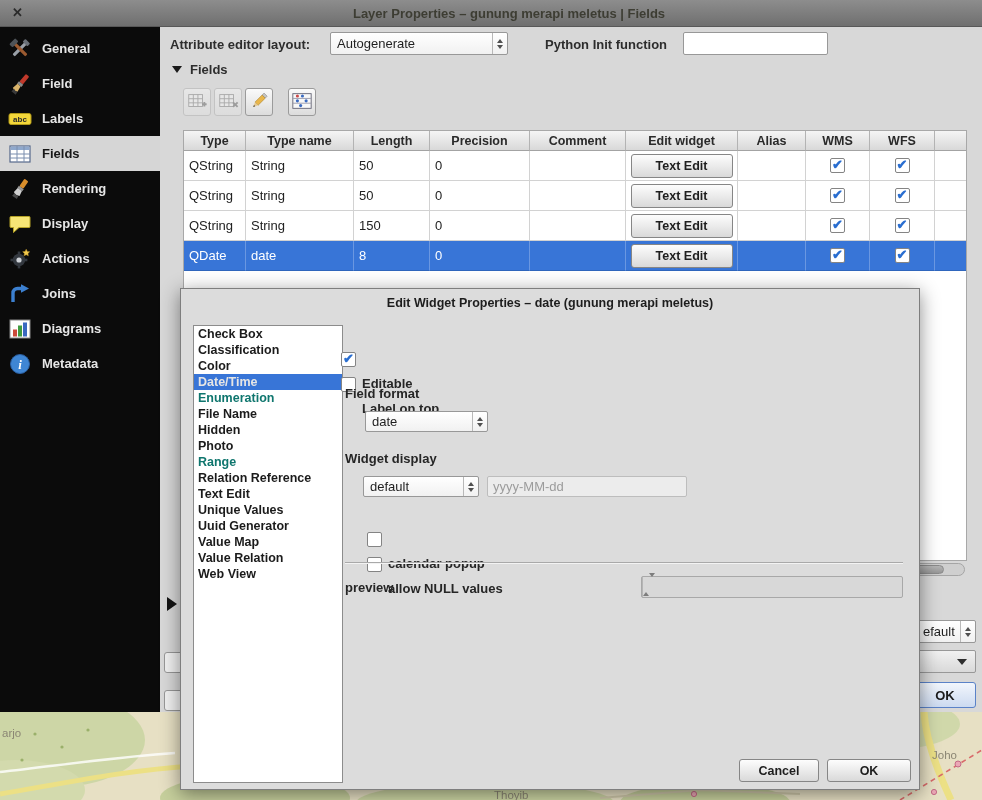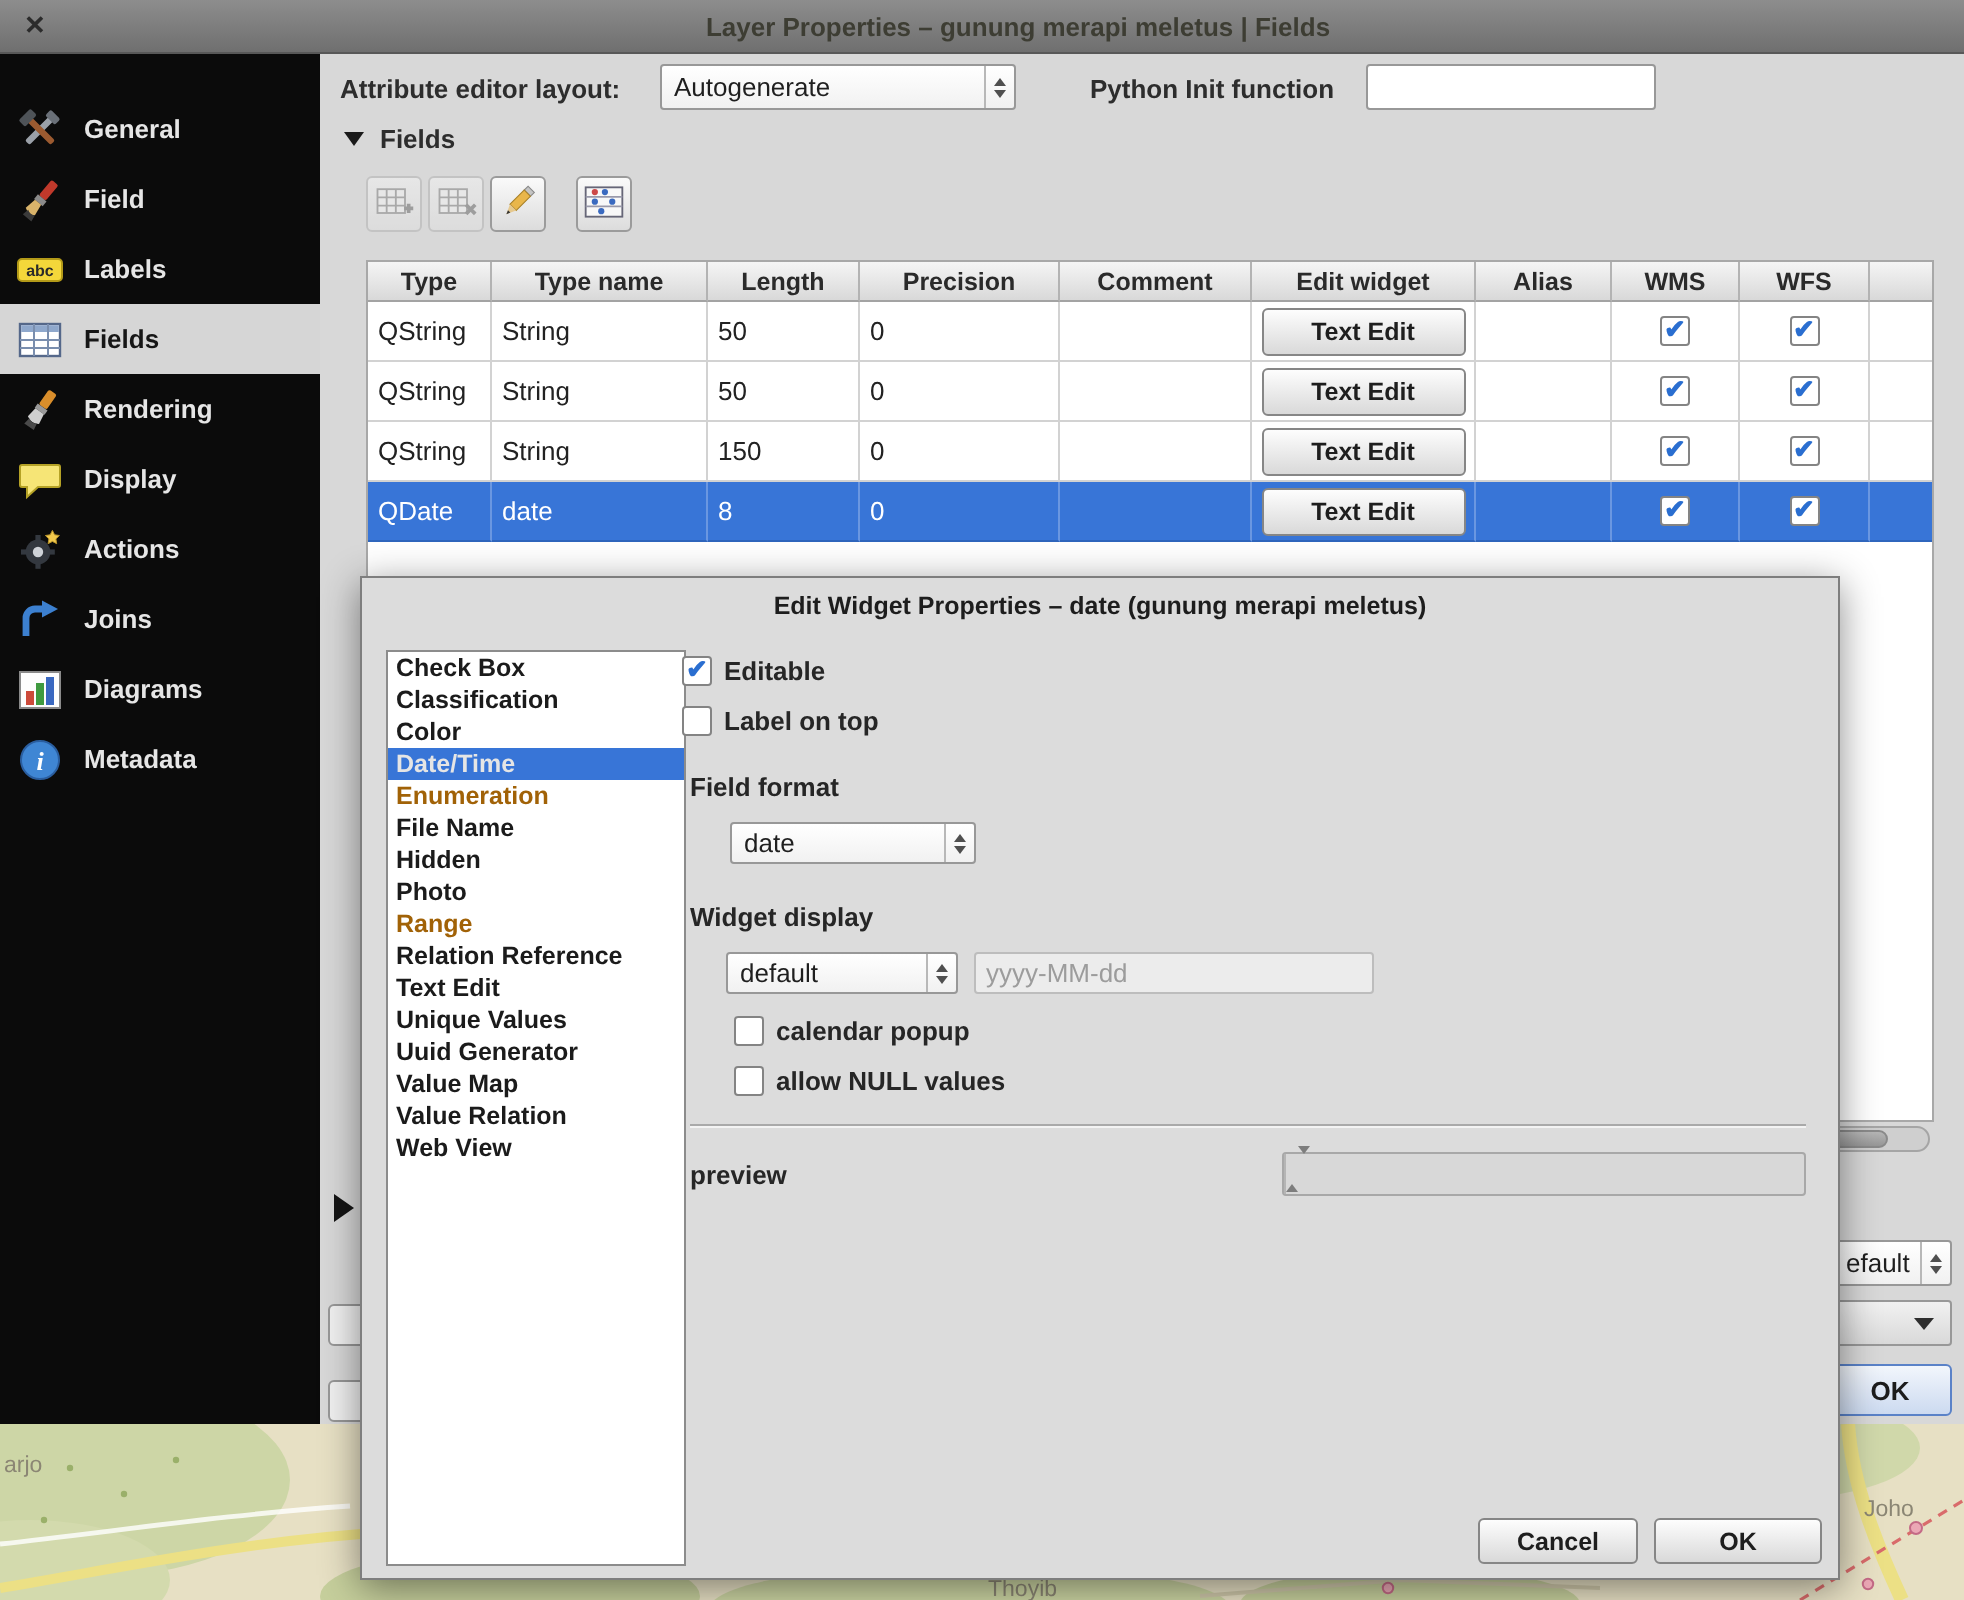--- a/index.html
+++ b/index.html
@@ -13,21 +13,21 @@
 
   
   #window{position:absolute;left:0;top:0;width:982px;height:712px;background:#d8d8d8;z-index:2;}
   #titlebar{position:absolute;left:0;top:0;width:982px;height:27px;
             background:linear-gradient(#8d8d8d,#6f6f6f);border-bottom:1px solid #585858;}
   #titlebar .title{position:absolute;left:0;right:0;top:6px;text-align:center;
                    font-size:13px;font-weight:bold;color:#3d3d33;margin-left:36px;}
   #titlebar .close{position:absolute;left:12px;top:5px;font-size:13px;font-weight:bold;color:#2b2b2b;}
 
   
-  #sidebar{position:absolute;left:0;top:27px;width:160px;height:685px;background:#0b0b0b;padding-top:20px;}
+  #sidebar{position:absolute;left:0;top:27px;width:160px;height:685px;background:#0b0b0b;padding-top:4px;}
   .side-item{height:35px;display:flex;align-items:center;gap:10px;padding-left:8px;
              color:#e6e6e6;font-size:13px;font-weight:bold;}
   .side-item.sel{background:#d6d6d6;color:#161616;}
   .side-item .sicon{width:24px;height:24px;flex:0 0 24px;display:inline-block;}
   .side-item svg{width:24px;height:24px;display:block;}
 
   
   .lbl{position:absolute;font-weight:bold;color:#2d2d2d;}
   .combo{position:absolute;height:23px;background:linear-gradient(#ffffff,#f1f1f1);
          border:1px solid #989898;border-radius:2px;display:flex;align-items:center;}
@@ -89,24 +89,24 @@
   
   #dialog{position:absolute;left:180px;top:288px;width:740px;height:502px;background:#dcdcdc;
           border:1px solid #7e7e7e;box-shadow:0 4px 18px rgba(0,0,0,.45);z-index:5;}
   #dialog .dtitle{position:absolute;left:0;right:0;top:7px;text-align:center;
                   font-size:12.5px;font-weight:bold;color:#1d1d1d;}
   #wtlist{position:absolute;left:12px;top:36px;width:150px;height:458px;background:#fff;
           border:1px solid #8c8c8c;overflow:hidden;}
   .wt{height:16px;line-height:16px;padding-left:4px;font-size:12.5px;font-weight:bold;color:#1b1b1b;
       white-space:nowrap;}
   .wt.sel{background:#3875d7;color:#e5e5e5;}
-  .wt.dis{color:#a16207;}
+  .wt.dis{color:#0f766e;}
   .dlabel{position:absolute;font-weight:bold;font-size:13px;color:#262626;}
   .dcheckrow{position:absolute;display:flex;align-items:center;gap:6px;}
-  .dcheckrow .cl{font-weight:bold;font-size:13px;color:#262626;}
+  .dcheckrow .cl{font-weight:bold;font-size:13px;color:#262626;margin-top:48px;}
   .dis-input{position:absolute;height:21px;background:#ececec;border:1px solid #bdbdbd;border-radius:2px;
              padding:0 5px;font:13px "Liberation Sans",sans-serif;color:#9c9c9c;}
   .separator{position:absolute;height:2px;border-top:1px solid #a9a9a9;border-bottom:1px solid #f3f3f3;}
   .preview-field{position:absolute;height:22px;background:#d8d8d8;border:1px solid #a8a8a8;border-radius:2px;
                  display:flex;align-items:center;}
   .preview-field .ptext{flex:1;padding:0 6px;font-size:13px;color:#8c8c8c;}
   .dbtn{position:absolute;height:23px;}
   .combo.small{height:21px;}
 </style>
 </head>

